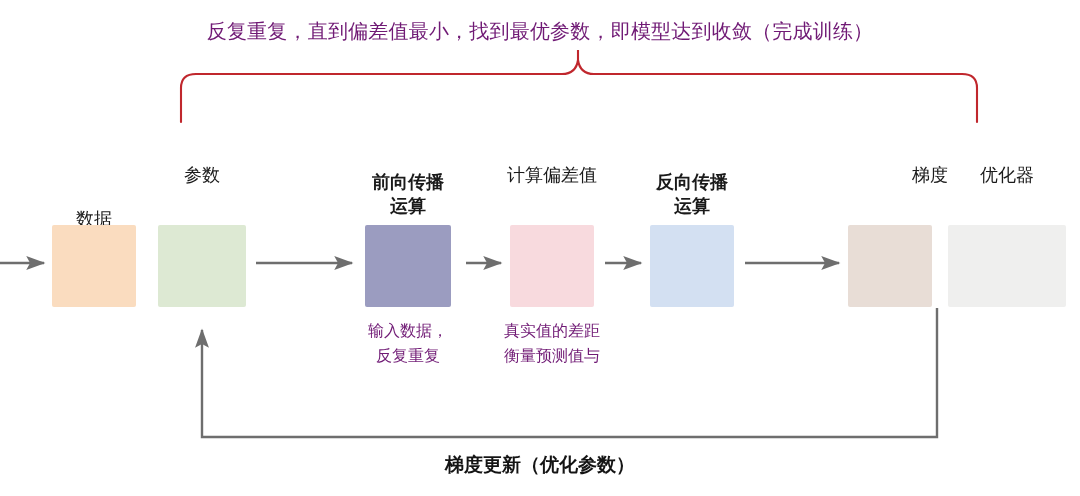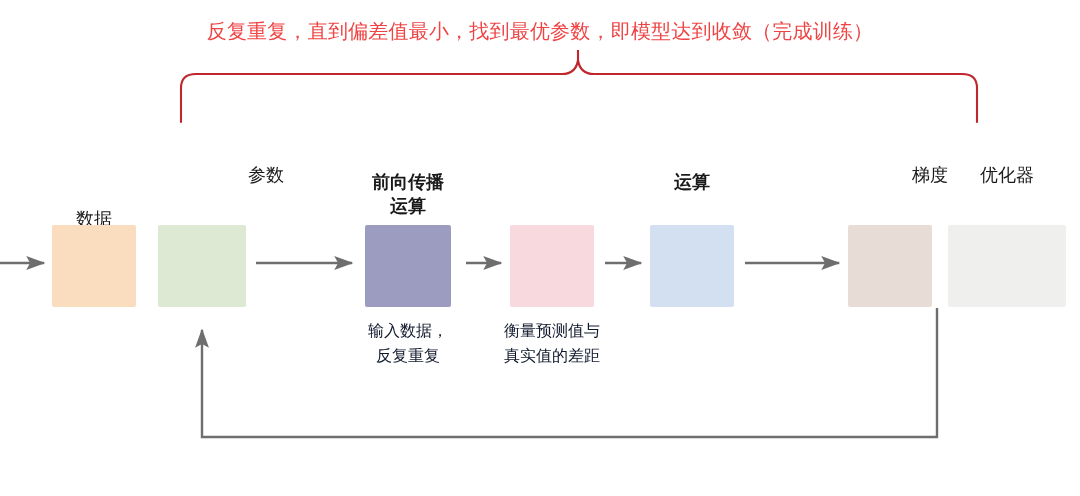--- a/index.html
+++ b/index.html
@@ -18,21 +18,21 @@
     overflow: hidden;
   }
   .abs { position: absolute; }
 
   
   #headline {
     left: 0;
     top: 17px;
     width: 1080px;
     text-align: center;
-    color: #ef4444;
+    color: #701a75;
     font-size: 20px;
     line-height: 28px;
     letter-spacing: 0.2px;
     white-space: nowrap;
   }
 
   
   #brace-svg { left: 0; top: 50px; }
 
   
@@ -43,21 +43,21 @@
     line-height: 24px;
   }
   .node-title.bold { font-weight: bold; margin-top: 20px; }
 
   
   .node-box { border-radius: 2px; }
 
   
   .caption {
     text-align: center;
-    color: #0f172a;
+    color: #701a75;
     font-size: 16px;
     line-height: 25px;
   }
 
   
   #arrows { left: 0; top: 0; }
 
   
   #bottom-label {
     left: 0;
@@ -122,50 +122,55 @@
     <g>
       <path d="M 937 308 L 937 437 L 202 437 L 202 330" fill="none" stroke="#6e6e6e" stroke-width="2.4" stroke-linejoin="miter" marker-end="url(#ah)"></path>
     </g>
   </svg>
 
   <div class="abs node-title" style="left:12px; top:163px; width:164px;margin-top:44px;">
     <div>数据</div>
   </div>
   <div class="abs node-box" style="left:52px; top:225px; width:84px; height:82px; background:#fadcbf;"></div>
 
-  <div class="abs node-title" style="left:120px; top:163px; width:164px;text-align:right;">
+  <div class="abs node-title" style="left:120px; top:163px; width:164px;">
     <div>参数</div>
   </div>
   <div class="abs node-box" style="left:158px; top:225px; width:88px; height:82px; background:#dde9d3;"></div>
 
   <div class="abs node-title bold" style="left:326px; top:150px; width:164px;">
     <div>前向传播</div>
     <div>运算</div>
   </div>
   <div class="abs node-box" style="left:365px; top:225px; width:86px; height:82px; background:#9b9cc0;"></div>
   <div class="abs caption" style="left:326px; top:318px; width:164px;">
     <div>输入数据，</div>
     <div>反复重复</div>
   </div>
 
+  <div class="abs node-title" style="left:470px; top:163px; width:164px;">
+    <div>计算偏差值</div>
+  </div>
   <div class="abs node-box" style="left:510px; top:225px; width:84px; height:82px; background:#f8dade;"></div>
   <div class="abs caption" style="left:470px; top:318px; width:164px;">
+    <div>真实值的差距</div>
     <div>衡量预测值与</div>
-    <div>真实值的差距</div>
   </div>
 
   <div class="abs node-title bold" style="left:610px; top:150px; width:164px;">
+    <div>反向传播</div>
     <div>运算</div>
   </div>
   <div class="abs node-box" style="left:650px; top:225px; width:84px; height:82px; background:#d3e0f2;"></div>
 
   <div class="abs node-title" style="left:848px; top:163px; width:164px;">
     <div>梯度</div>
   </div>
   <div class="abs node-box" style="left:848px; top:225px; width:84px; height:82px; background:#e8ddd6;"></div>
 
   <div class="abs node-title" style="left:925px; top:163px; width:164px;">
     <div>优化器</div>
   </div>
   <div class="abs node-box" style="left:948px; top:225px; width:118px; height:82px; background:#efefee;"></div>
 
+  <div class="abs" id="bottom-label">梯度更新（优化参数）</div>
 
 </div>
 
 </body></html>

